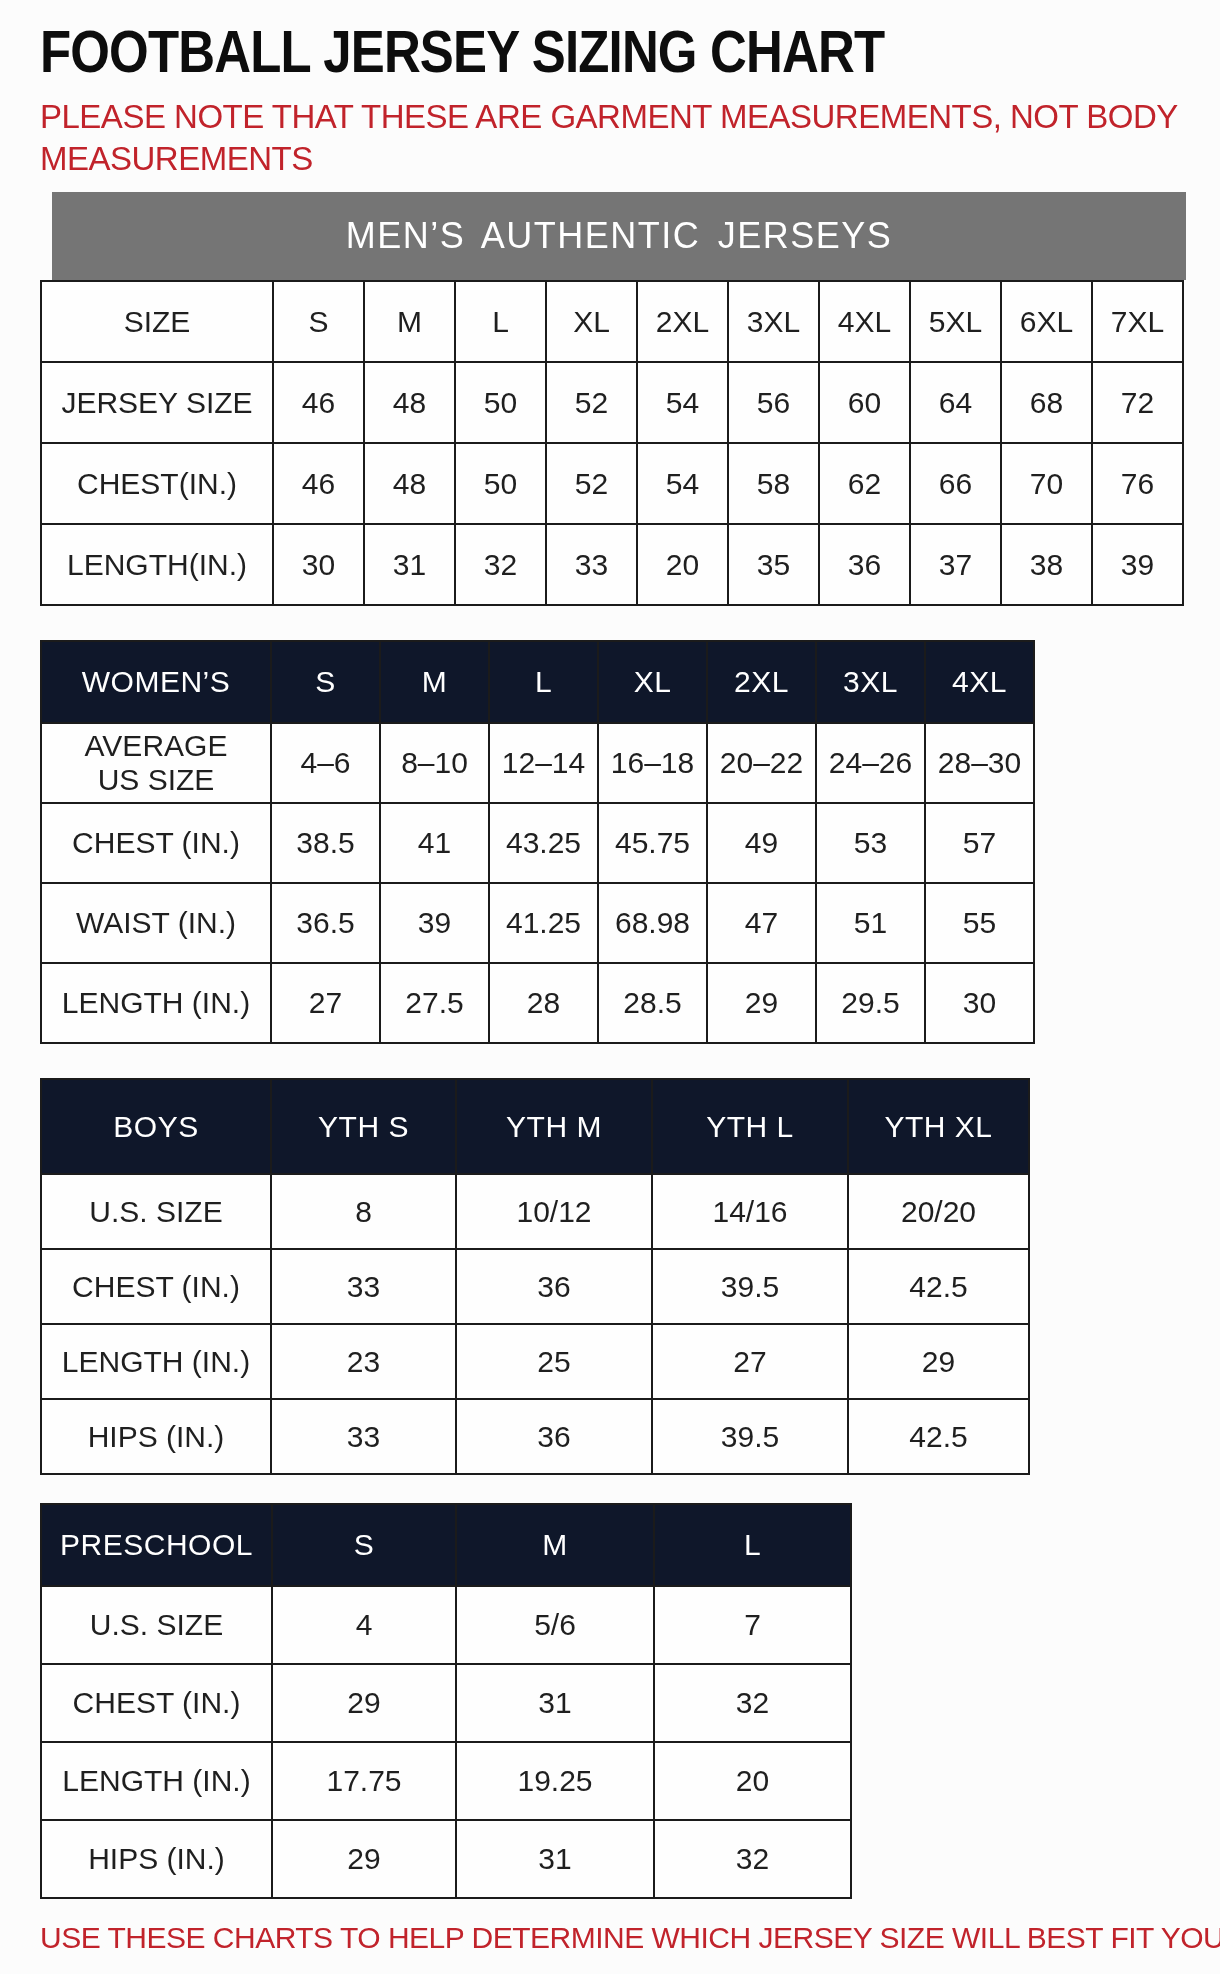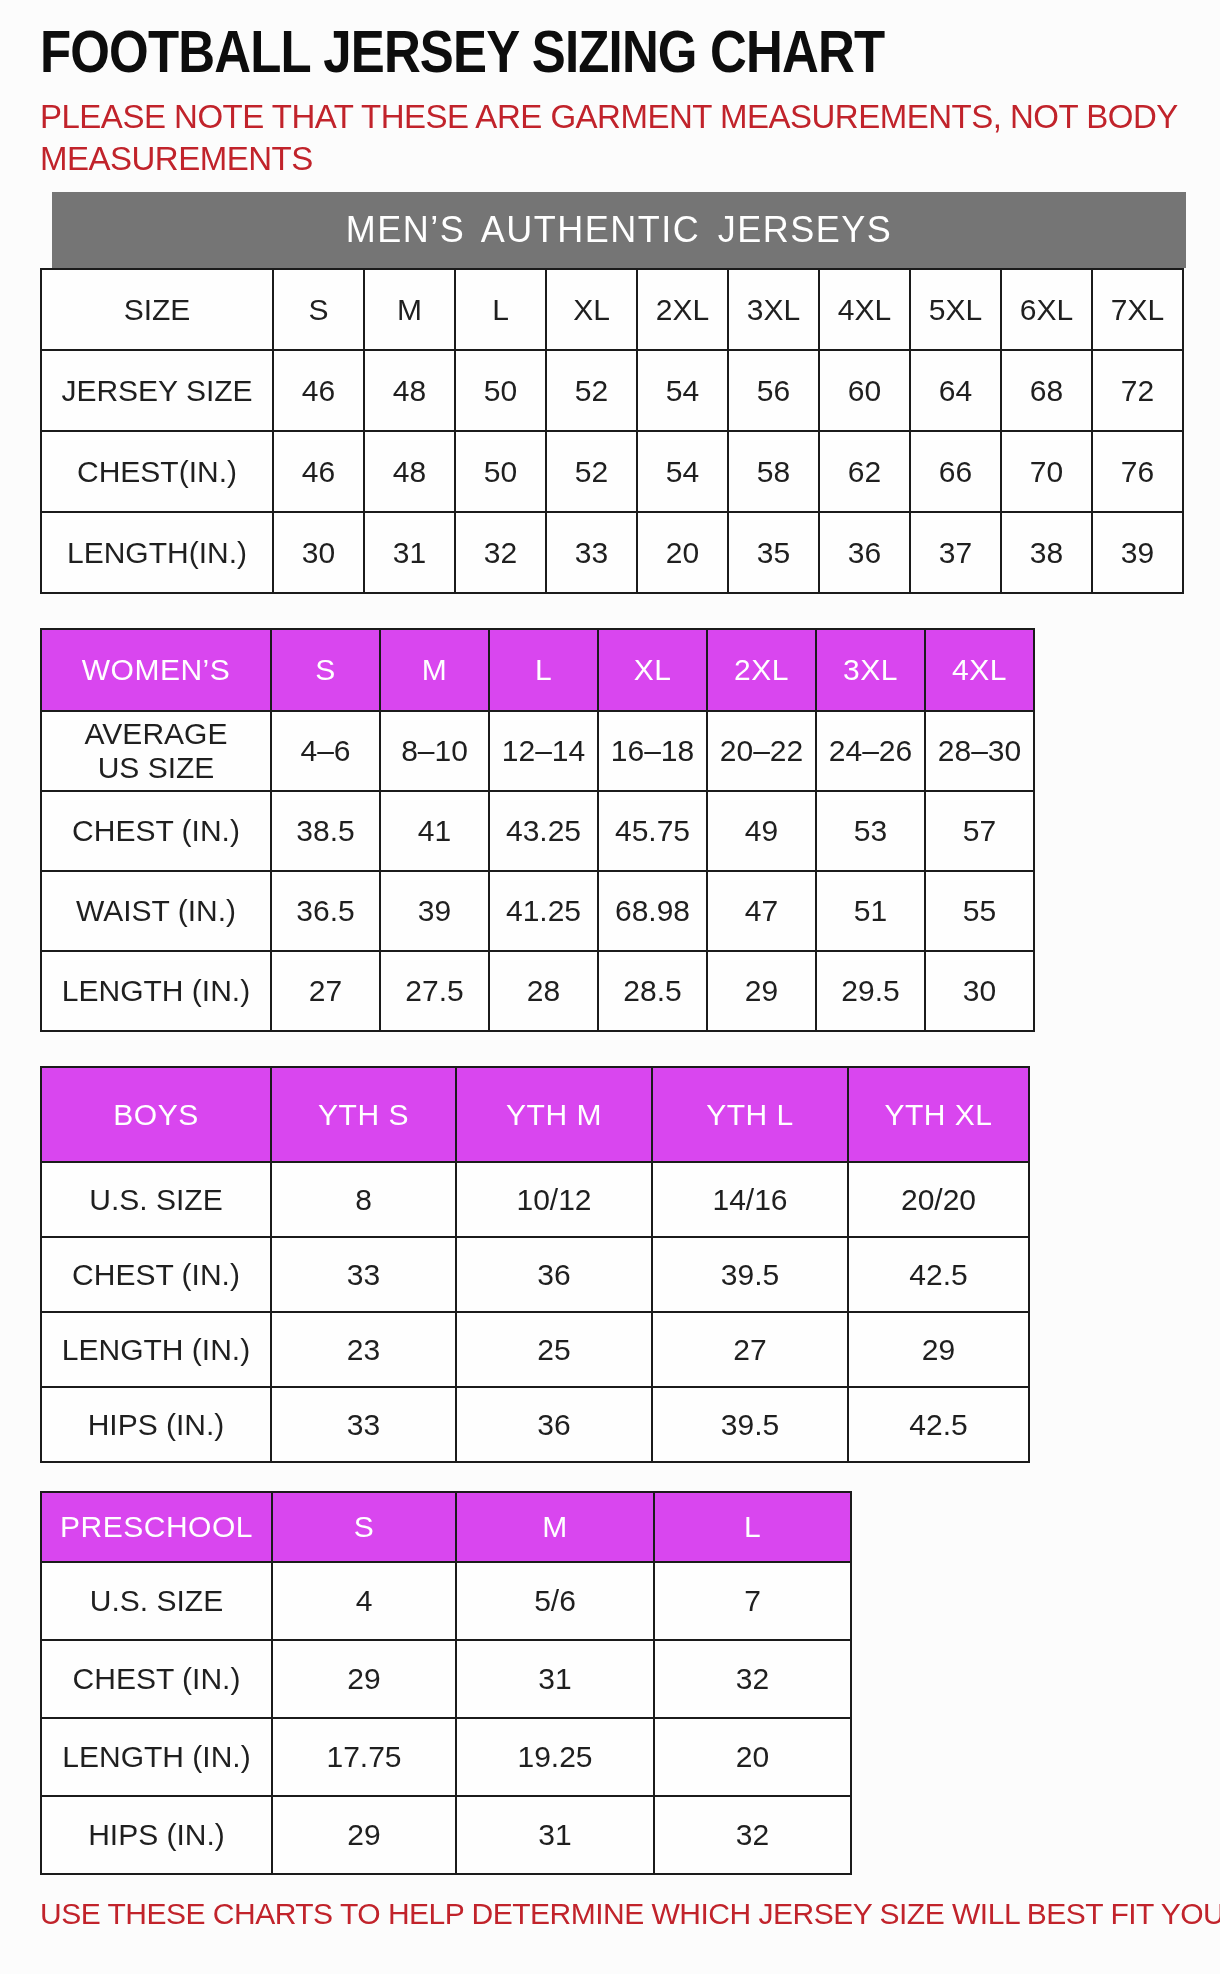--- a/index.html
+++ b/index.html
@@ -34,21 +34,21 @@
     max-width: 1150px;
     font-size: 33px;
     line-height: 1.28;
     letter-spacing: -0.5px;
     color: #c1232b;
   }
   .tbl-section { margin: 0 0 34px 0; }
   .banner {
     background: #757575;
     color: #ffffff;
-    height: 76px;
+    height: 88px;
     display: flex;
     align-items: center;
     justify-content: center;
     font-size: 36px;
     letter-spacing: 1.5px;
     word-spacing: 6px;
     margin-left: 12px;
   }
   table.grid {
     border-collapse: collapse;
@@ -58,32 +58,32 @@
     border: 2px solid #1b1b1b;
     text-align: center;
     vertical-align: middle;
     font-size: 30px;
     padding: 0 6px;
     background: #fefefe;
     color: #1f1f1f;
   }
   .grid td.lbl { white-space: pre-line; margin-left: 30px; }
   .grid td.ghead {
-    background: #d946ef;
+    background: #0f172a;
     color: #ffffff;
     letter-spacing: 0.5px;
   }
   .mens-wrap   { width: 1146px; }
   .mens-grid td      { height: 81px; }
   .womens-grid td    { height: 80px; }
   .womens-grid .ghead{ height: 82px; }
   .boys-grid td      { height: 75px; }
   .boys-grid .ghead  { height: 95px; }
   .pre-grid td       { height: 78px; }
-  .pre-grid .ghead   { height: 70px; }
+  .pre-grid .ghead   { height: 82px; }
   .boys-section { margin-bottom: 28px; }
   .pre-section  { margin-bottom: 0; }
   .footer {
     margin: 22px 0 0 0;
     font-size: 30px;
     letter-spacing: -0.5px;
     color: #c1232b;
     white-space: nowrap;
   }
 </style>

